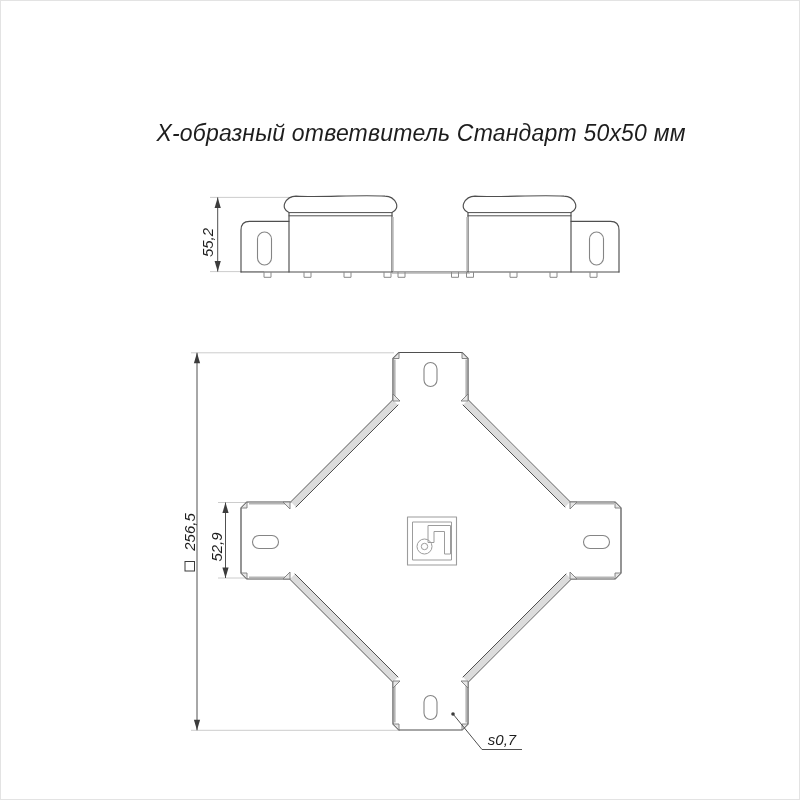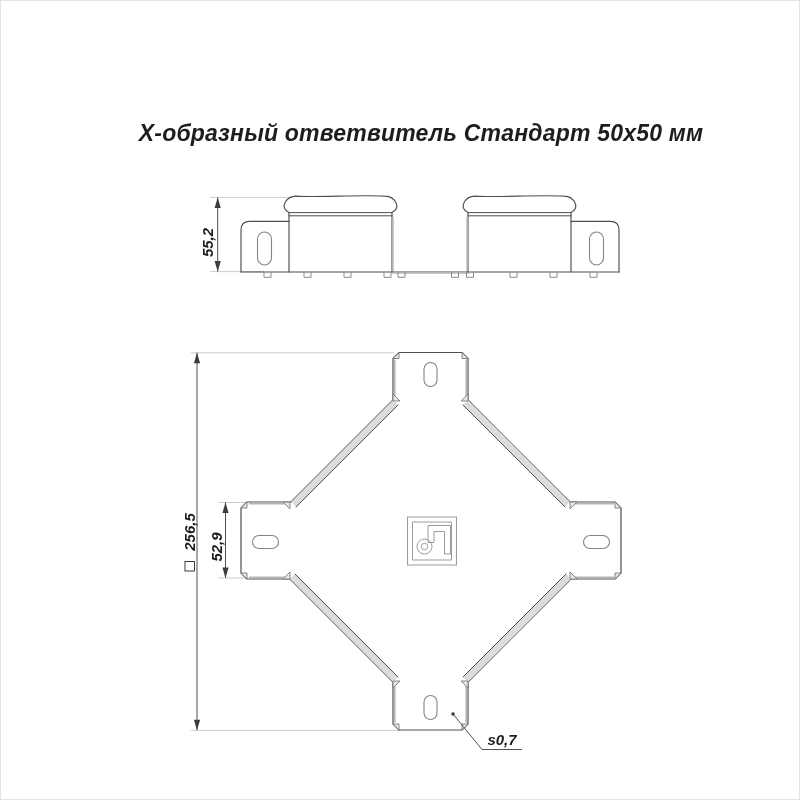--- a/index.html
+++ b/index.html
@@ -1,19 +1,19 @@
 <!DOCTYPE html>
 <html style="--c-bg: #ffffff; --c-border: #e3e3e3; --c-text: #1d1d1d; --c-line: #4f4f4f; --c-dim: #3c3c3c; --c-ext: #c6c6c6; --c-gray: #b5b5b5; --c-band: #dcdcdc; --c-trifill: #e6e6e6; --c-tristroke: #7a7a7a; --c-slot: #858585; --c-logo: #9c9c9c;"><head>
 <meta charset="utf-8">
 <style>
   html,body{margin:0;padding:0;background:#f4f4f4;}
   .page{
     position:relative;width:798px;height:798px;margin:0 auto;
     background:var(--c-bg,#fff);border:1px solid var(--c-border,#e3e3e3);
-    font-family:"Liberation Sans", sans-serif;overflow:hidden;font-weight:bold;
+    font-family:"Liberation Sans", sans-serif;overflow:hidden;
   }
   svg{position:absolute;left:0;top:0;}
   text{
     font-family:"Liberation Sans","DejaVu Sans",sans-serif;
     font-style:italic;fill:var(--c-text,#1d1d1d);
   }
   .title-text{font-size:23px;letter-spacing:.2px;}
   .dim-text{font-size:15px;}
   .ln{stroke:var(--c-line,#4f4f4f);fill:none;stroke-width:1.15;stroke-linejoin:round;stroke-linecap:round;}
   .ln-f{stroke:var(--c-line,#4f4f4f);fill:#ffffff;stroke-width:1.2;stroke-linejoin:round;}

